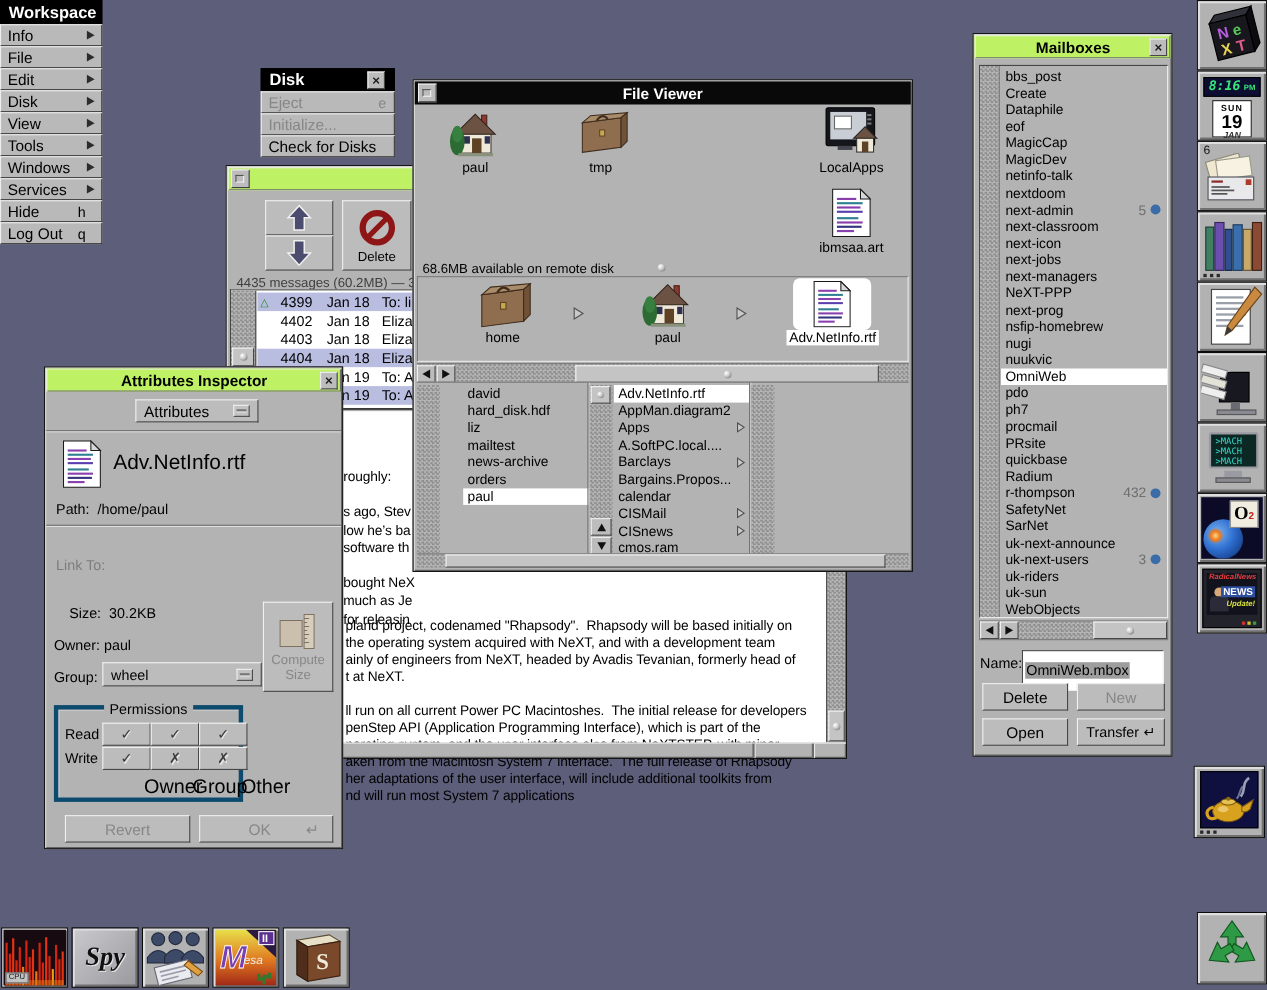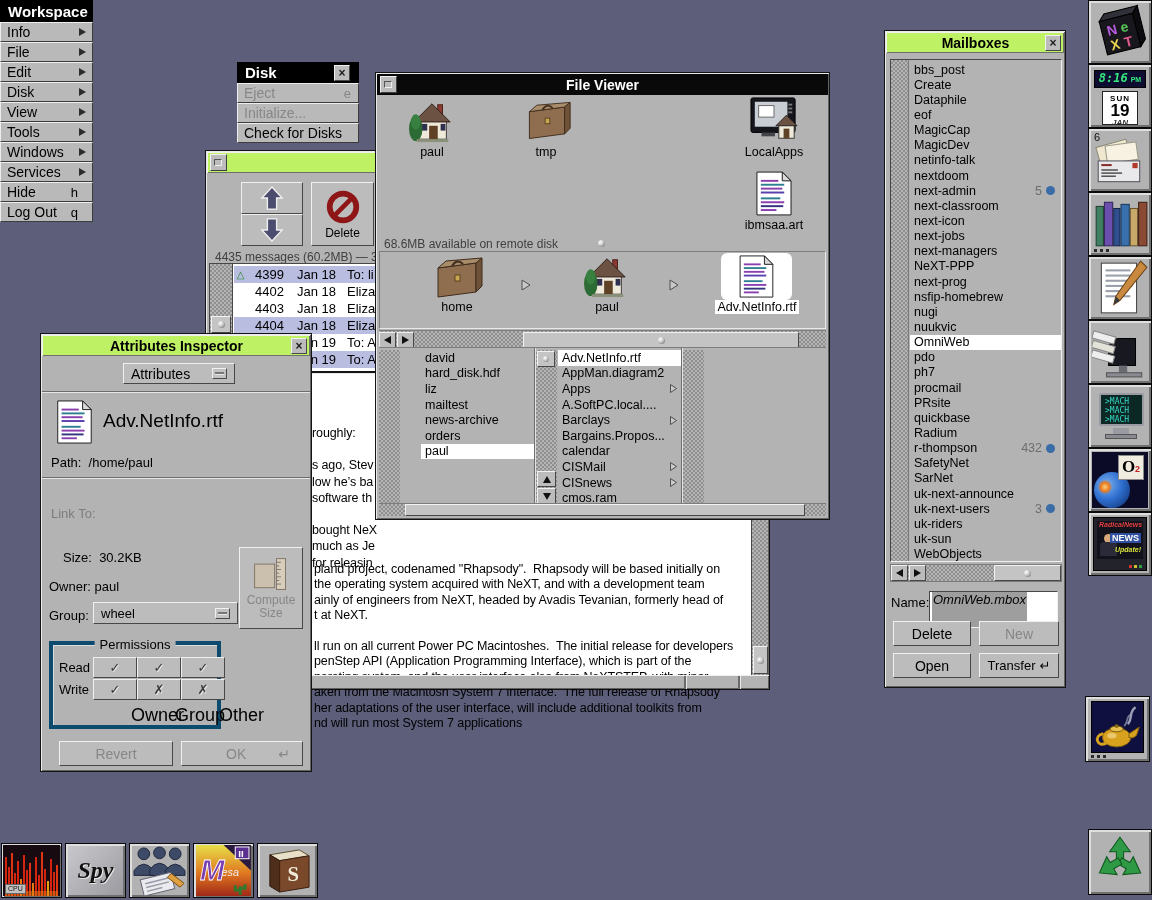--- a/index.html
+++ b/index.html
@@ -302,21 +302,21 @@
           <rect x="6" y="13" width="24" height="2" fill="#2f7f92"></rect>
         <rect x="6" y="17" width="22" height="2" fill="#8a3fae"></rect>
           <rect x="6" y="21" width="24" height="2" fill="#5a3fae"></rect>
         <rect x="6" y="27" width="20" height="2" fill="#2f7f92"></rect>
           <rect x="6" y="31" width="24" height="2" fill="#8a3fae"></rect>
         <rect x="6" y="35" width="23" height="2" fill="#33337f"></rect>
           <rect x="6" y="39" width="16" height="2" fill="#8a3fae"></rect>
       </svg>
     </div>
     <div class="fv-label" style="left:356px;top:145px;width:84px;">ibmsaa.art</div>
-    <div class="abs" style="left:8px;top:164px;font-size:12px;color:#404040;">68.6MB available on remote disk</div>
+    <div class="abs" style="left:8px;top:164px;font-size:12px;color:#000000;">68.6MB available on remote disk</div>
     <span class="dimple abs" style="left:222px;top:167px;"></span>
 
     <div class="shelf">
       <div class="abs" style="left:50px;top:4px;">
         <svg width="54" height="42" viewBox="0 0 54 42">
           <polygon points="8,12 46,7 46,36 8,41" fill="#8f6e50" stroke="#3f2c1c"></polygon>
           <polygon points="8,12 16,5 52,2 46,7" fill="#a98c6a" stroke="#3f2c1c"></polygon>
           <polygon points="46,7 52,2 52,30 46,36" fill="#6f5238" stroke="#3f2c1c"></polygon>
           <path d="M22,10 q5,-8 11,-2" fill="none" stroke="#3f2c1c" stroke-width="2"></path>
           <rect x="25" y="19" width="5" height="6" fill="#c8a84f" stroke="#5a4520"></rect>
@@ -918,21 +918,21 @@
           <span class="tri-l"></span>
         </div>
       <div class="btn sab" style="position:absolute;left:18px;top:0;">
           <span class="tri-r"></span>
         </div>
       <div class="knob" style="position:absolute;left:103px;top:0;width:67px;height:16px;">
           <span class="dimple"></span>
         </div>
     </div>
     <div class="abs fieldlbl" style="left:6px;top:564px;">Name:</div>
-    <div class="abs" style="left:44px;top:560px;width:129px;height:37px;background:#fff;border-top:1px solid #474747;border-left:1px solid #474747;border-bottom:1px solid #f0f0f0;border-right:1px solid #f0f0f0;display:flex;padding-left:2px;font-style:italic;">
+    <div class="abs" style="left:44px;top:560px;width:129px;height:37px;background:#fff;border-top:1px solid #474747;border-left:1px solid #474747;border-bottom:1px solid #f0f0f0;border-right:1px solid #f0f0f0;display:flex;align-items:center;padding-left:2px;">
       <span style="background:#9e9e9e;font-size:13px;padding:0 1px;">OmniWeb.mbox</span>
     </div>
     <div class="btn" style="position:absolute;left:8px;top:590px;width:78px;height:25px;">
       <span>Delete</span>
     </div>
     <div class="btn dis" style="position:absolute;left:94px;top:590px;width:80px;height:25px;">
       <span>New</span>
     </div>
     <div class="btn" style="position:absolute;left:8px;top:622px;width:78px;height:25px;">
       <span>Open</span>

